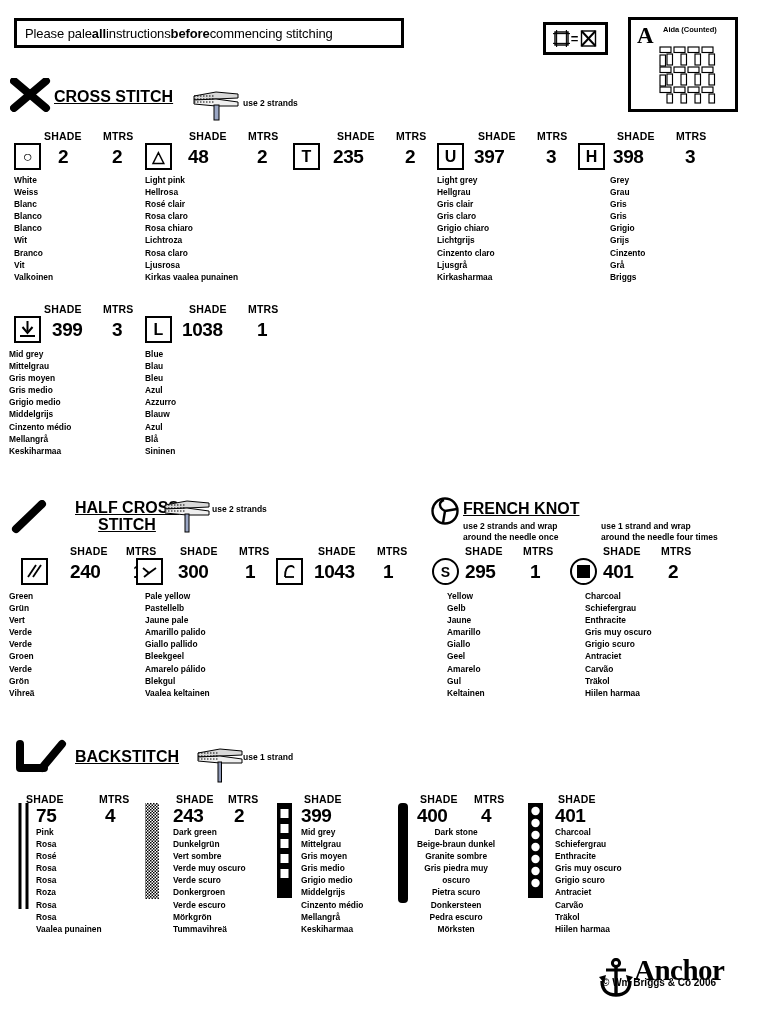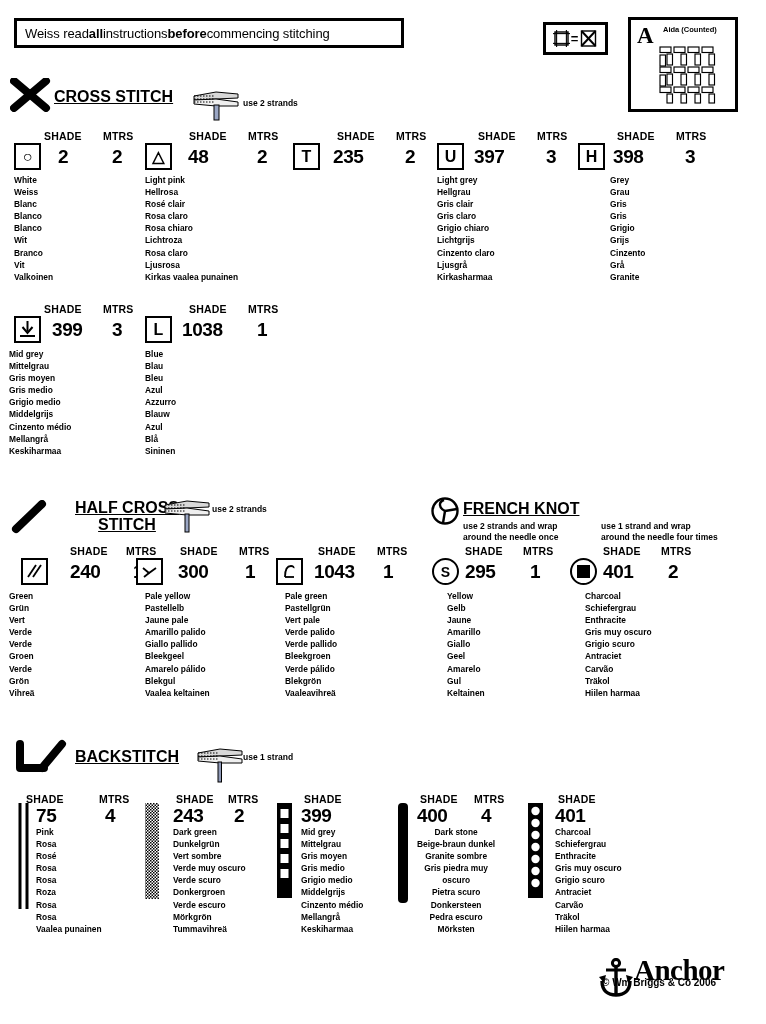--- a/index.html
+++ b/index.html
@@ -84,21 +84,21 @@
     position:absolute; left:4px; top:19px;
     font-size:10px; font-weight:bold; white-space:nowrap;text-align:center;
   }
 </style>
 </head>
 <body>
 
 <div class="page">
 
   <div class="instr-box">
-    <span>Weiss read </span>
+    <span>Please pale </span>
       <b>all</b>
       <span> instructions </span>
       <b>before</b>
       <span> commencing stitching</span>
   </div>
 
   <div class="eq-box">
     <svg width="17" height="17" viewBox="0 0 17 17">
       <rect x="2" y="2" width="13" height="13" fill="none" stroke="#000" stroke-width="1.4"></rect>
       <line x1="0" y1="3.6" x2="17" y2="3.6" stroke="#000" stroke-width="1.1"></line>
@@ -238,21 +238,21 @@
   <div class="mtrs-num" style="left:685px; top:147px;">3</div>
   <div class="names" style="left:578px; top:174px;margin-left:32px;">
       <div>Grey</div>
       <div>Grau</div>
       <div>Gris</div>
       <div>Gris</div>
       <div>Grigio</div>
       <div>Grijs</div>
       <div>Cinzento</div>
       <div>Grå</div>
-      <div>Granite</div>
+      <div>Briggs</div>
     </div>
 
   <div class="hdr" style="left:44px; top:303px;">SHADE</div>
   <div class="hdr" style="left:103px; top:303px;">MTRS</div>
   <div class="sym-box" style="left:14px; top:316px;">
     <svg width="19" height="19" viewBox="0 0 19 19">
       <line x1="9.5" y1="1" x2="9.5" y2="11" stroke="#000" stroke-width="2"></line>
       <path d="M4.5 7 L9.5 13 L14.5 7" fill="none" stroke="#000" stroke-width="2"></path>
       <line x1="2" y1="16" x2="17" y2="16" stroke="#000" stroke-width="2"></line>
     </svg>
@@ -354,31 +354,20 @@
   <div class="hdr" style="left:318px; top:545px;">SHADE</div>
   <div class="hdr" style="left:377px; top:545px;">MTRS</div>
   <div class="sym-box" style="left:276px; top:558px;">
     <svg width="19" height="19" viewBox="0 0 19 19">
       <path d="M5 15 C5 8 7 4 11 4 C13 4 14 5 13.5 6" fill="none" stroke="#000" stroke-width="1.8"></path>
       <line x1="5" y1="15" x2="14" y2="15" stroke="#000" stroke-width="1.8"></line>
     </svg>
   </div>
   <div class="shade-num" style="left:314px; top:562px;">1043</div>
   <div class="mtrs-num" style="left:383px; top:562px;">1</div>
-  <div class="names" style="left:285px; top:590px;">
-      <div>Pale green</div>
-      <div>Pastellgrün</div>
-      <div>Vert pale</div>
-      <div>Verde palido</div>
-      <div>Verde pallido</div>
-      <div>Bleekgroen</div>
-      <div>Verde pálido</div>
-      <div>Blekgrön</div>
-      <div>Vaaleavihreä</div>
-    </div>
 
   <svg style="position:absolute;left:430px;top:496px;" width="30" height="30" viewBox="0 0 30 30">
     <circle cx="15" cy="15" r="12.5" fill="none" stroke="#000" stroke-width="2.4"></circle>
     <path d="M15 15 C9 12 8 6 14 4" fill="none" stroke="#000" stroke-width="2.4"></path>
     <path d="M15 15 L27 13" fill="none" stroke="#000" stroke-width="2.4"></path>
     <path d="M15 15 L13 27" fill="none" stroke="#000" stroke-width="2.4"></path>
   </svg>
   <div class="sect-title" style="position:absolute;left:463px;top:500px;">FRENCH KNOT</div>
 
   <div class="strand-note wrap" style="position:absolute;left:463px;top:521px;">

